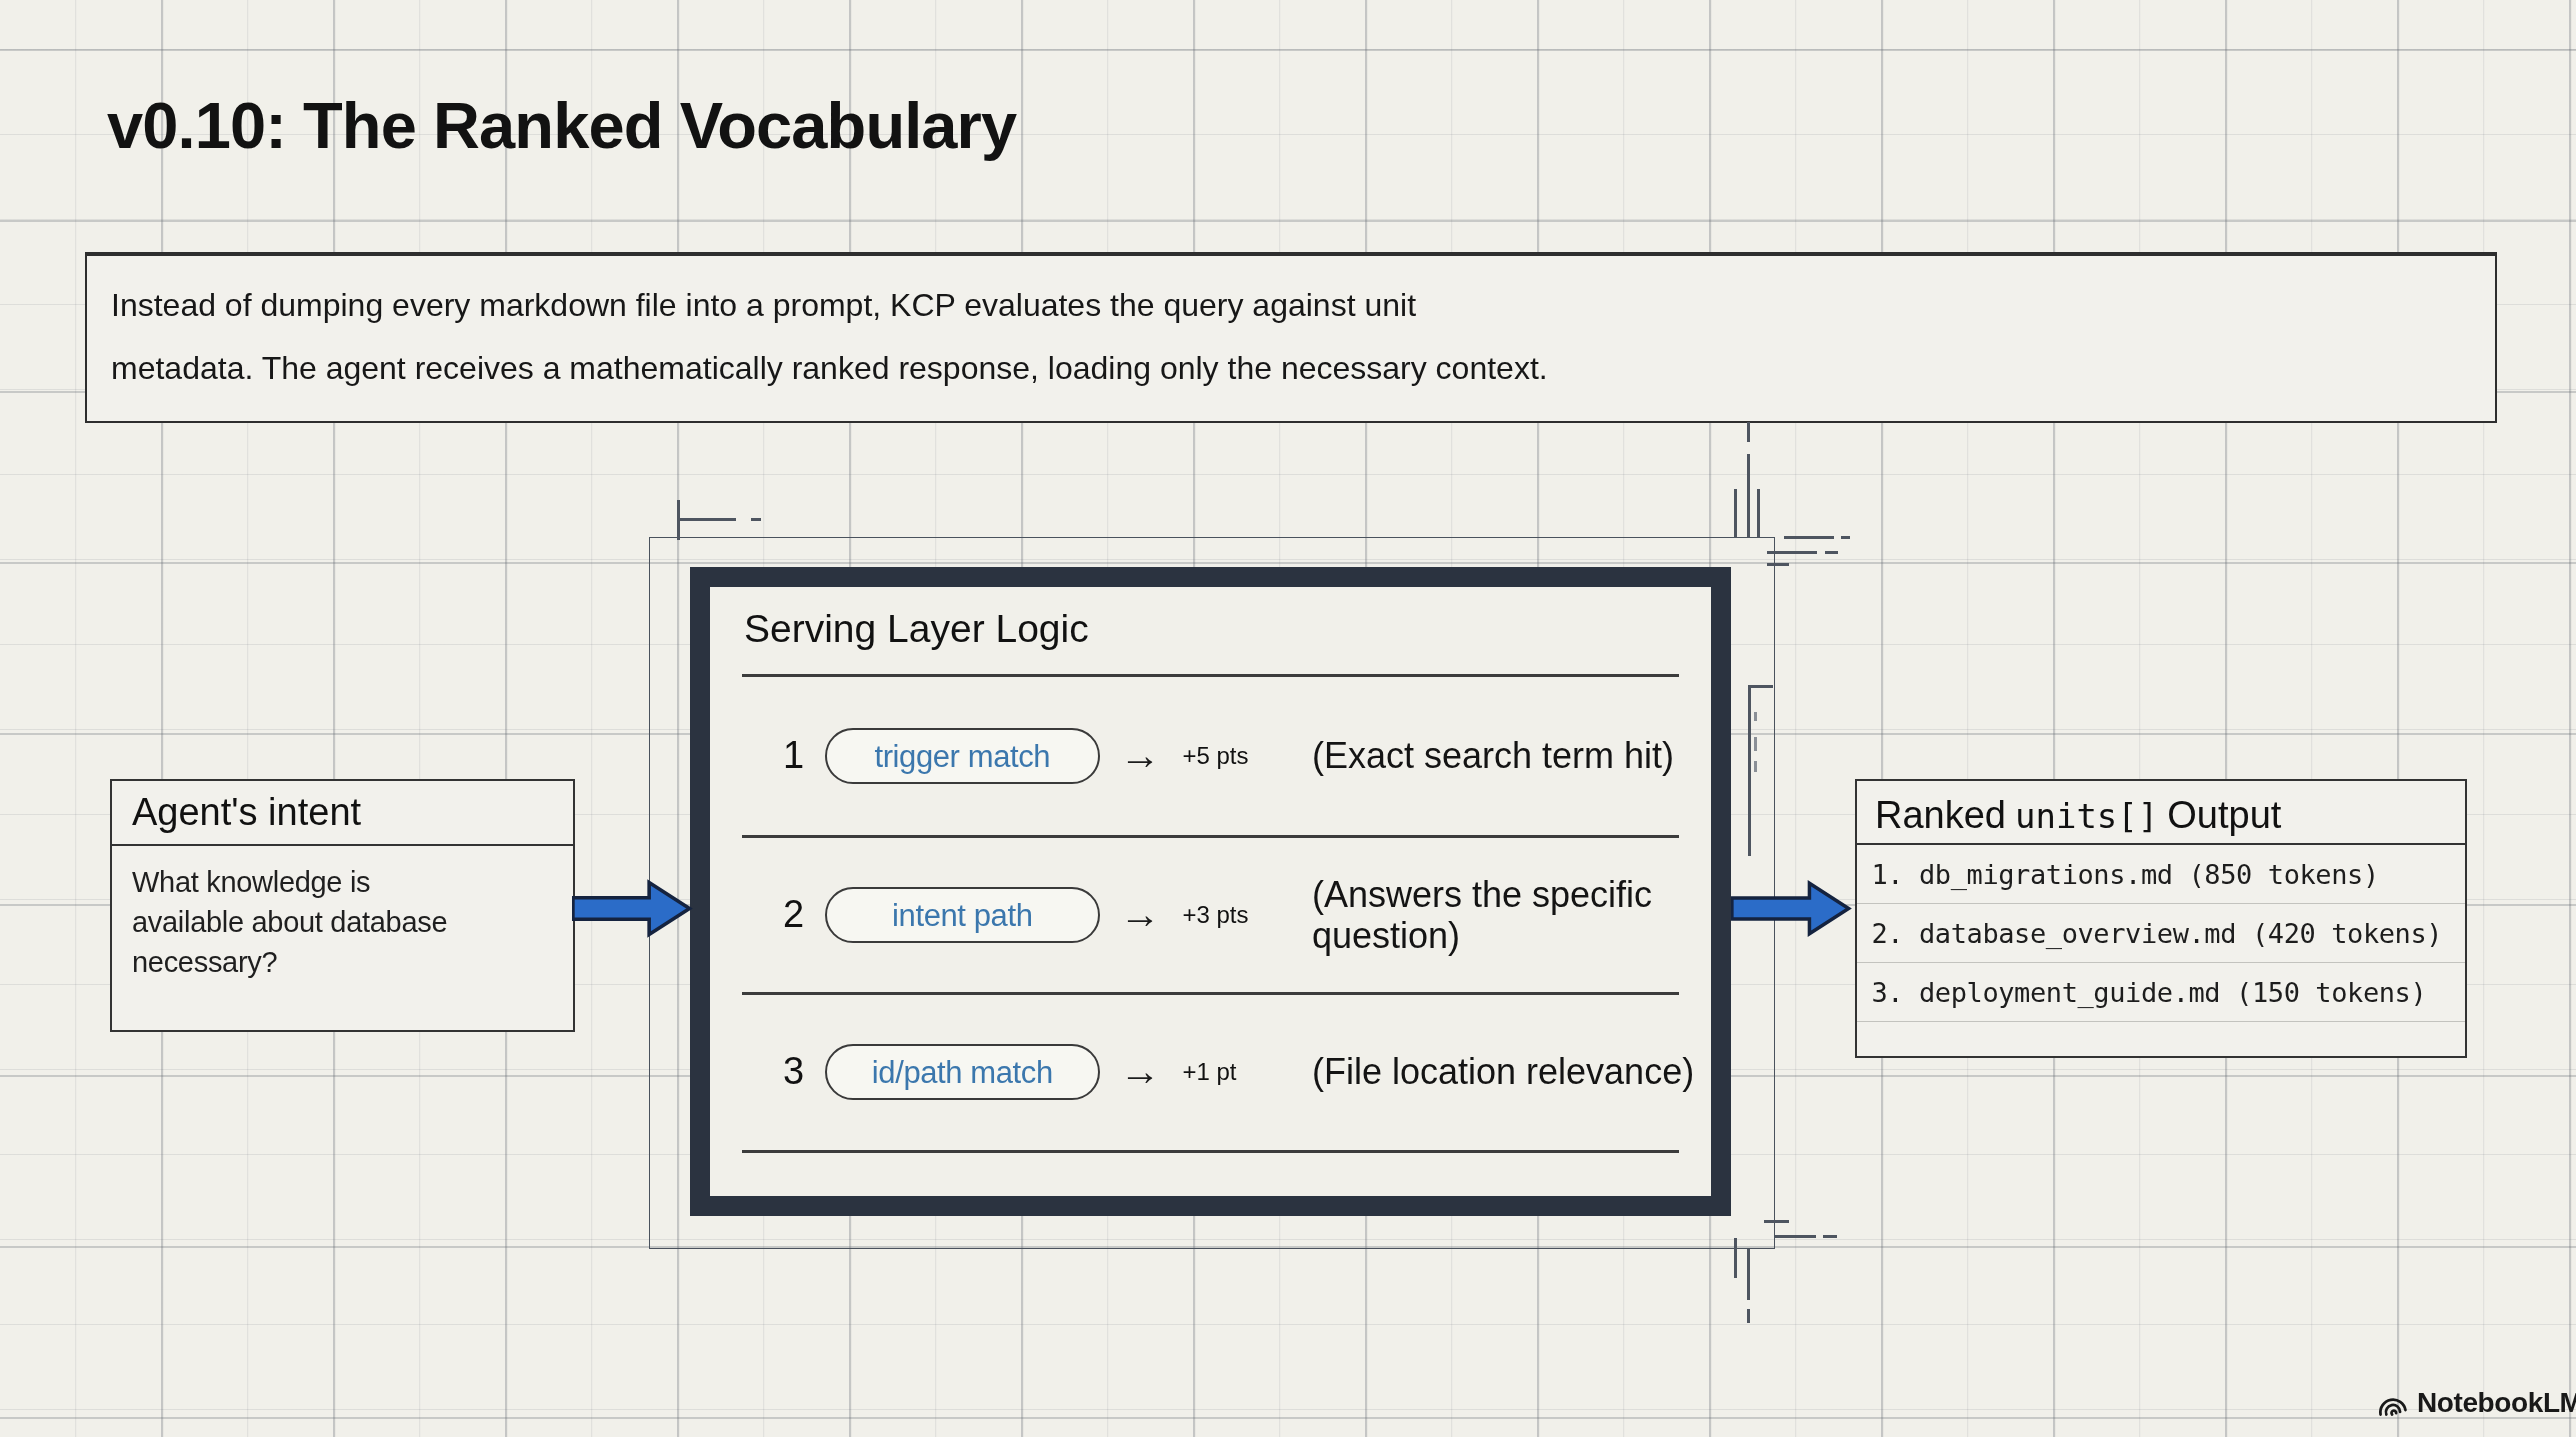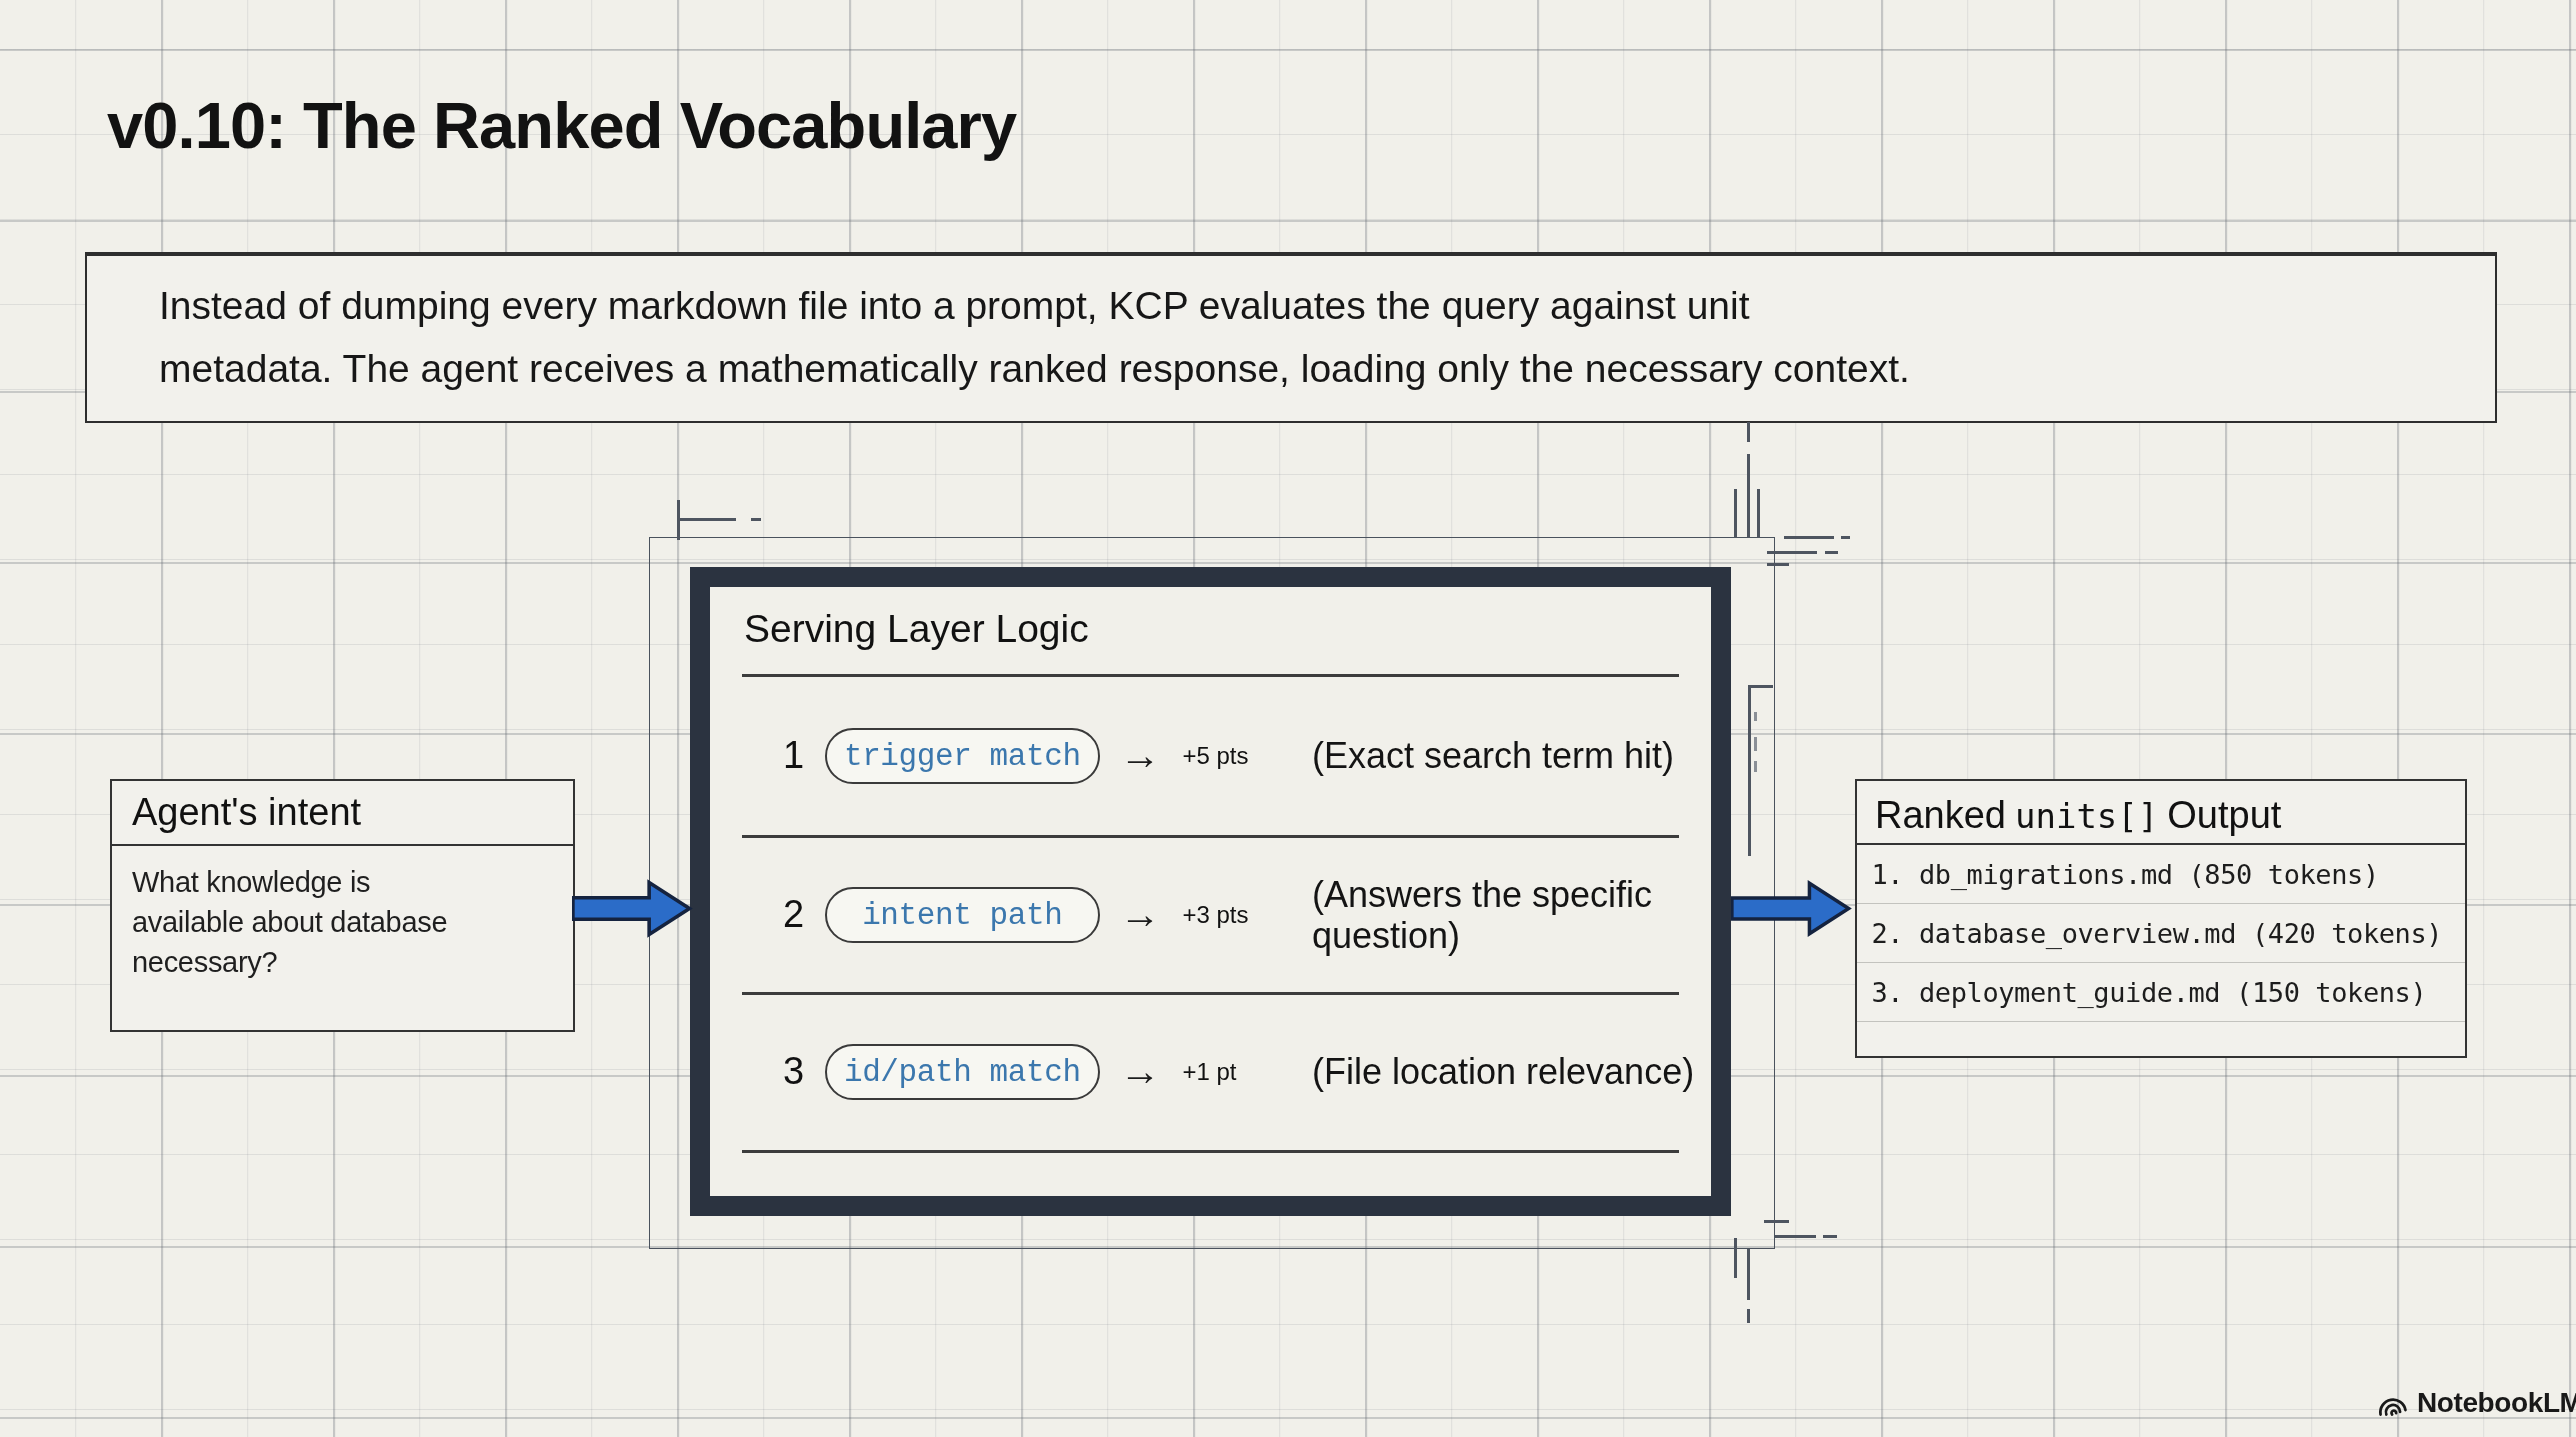--- a/index.html
+++ b/index.html
@@ -14,34 +14,34 @@
       linear-gradient(rgba(125,130,138,.17) 1.3px, transparent 1.3px);
     background-size:172px 171px,172px 171px,86px 85px,86px 85px;
     background-position:-10.8px 49px,-10.8px 49px,-10.8px 49px,-10.8px 49px;
   }
   .abs{position:absolute;}
   
   .title{left:107px;top:88px;font-size:65px;font-weight:600;letter-spacing:-0.9px;color:#121212;}
   
   .intro-box{left:85px;top:252px;width:2412px;height:171px;background:#f2f1ec;
     border:2.7px solid #2e2e2e;border-top-width:4.5px;box-sizing:border-box;}
-  .intro-text{position:absolute;left:24px;top:18px;font-size:39px;line-height:63px;color:#171717;white-space:nowrap;margin-left:48px;}
+  .intro-text{position:absolute;left:24px;top:18px;font-size:32px;line-height:63px;color:#171717;white-space:nowrap;}
   
   .thin-rect{left:649px;top:537px;width:1126px;height:712px;border:1.8px solid #4a525d;box-sizing:border-box;background:transparent;}
   .mark{position:absolute;background:#4e5560;}
   .mark.light{background:#8a8f96;}
   
   .serving-box{left:690px;top:567px;width:1041px;height:649px;border:20px solid #2b3340;background:#f1f0ea;box-sizing:border-box;}
   .serving-title{position:absolute;left:34px;top:20px;font-size:39px;color:#111;}
   .sl-divider{position:absolute;left:32px;width:937px;height:3.1px;background:#3c3c3c;}
   .slrow{position:absolute;left:63px;width:939px;height:81px;display:flex;align-items:center;}
   .slrow .num{width:41px;font-size:38px;color:#111;text-align:center;flex:none;}
   .pill{flex:none;margin-left:10.8px;width:275px;height:56px;line-height:54px;text-align:center;
     border:2.7px solid #3a3a3a;border-radius:32px;background:#f7f7f2;
-    font-family:Liberation Mono, monospace;font-size:31px;letter-spacing:-0.4px;color:#3b77ad;box-sizing:border-box;}
+    font-family:Liberation Sans, sans-serif;font-size:31px;letter-spacing:-0.4px;color:#3b77ad;box-sizing:border-box;}
   .slrow .arr{flex:none;margin-left:20px;font-size:41px;color:#1c1c1c;}
   .slrow .pts{flex:none;margin-left:21.6px;width:117px;font-size:24px;color:#111;}
   .slrow .note{flex:none;margin-left:12.6px;font-size:36px;line-height:41px;color:#141414;}
   .slrow .note.wrap{width:400px;white-space:normal;}
   
   .side-box{background:#f2f1ec;border:2.7px solid #333;box-sizing:border-box;}
   .agent-box{left:110px;top:779px;width:465px;height:253px;}
   .box-header{height:65px;border-bottom:2.7px solid #333;display:flex;align-items:center;padding-left:20px;font-size:38px;color:#111;box-sizing:border-box;}
   .agent-body{padding:16px 0 0 20px;font-family:Liberation Sans, sans-serif;font-size:29px;line-height:40px;letter-spacing:-0.3px;color:#1f1f1f;}
   .output-box{left:1855px;top:779px;width:612px;height:279px;}

